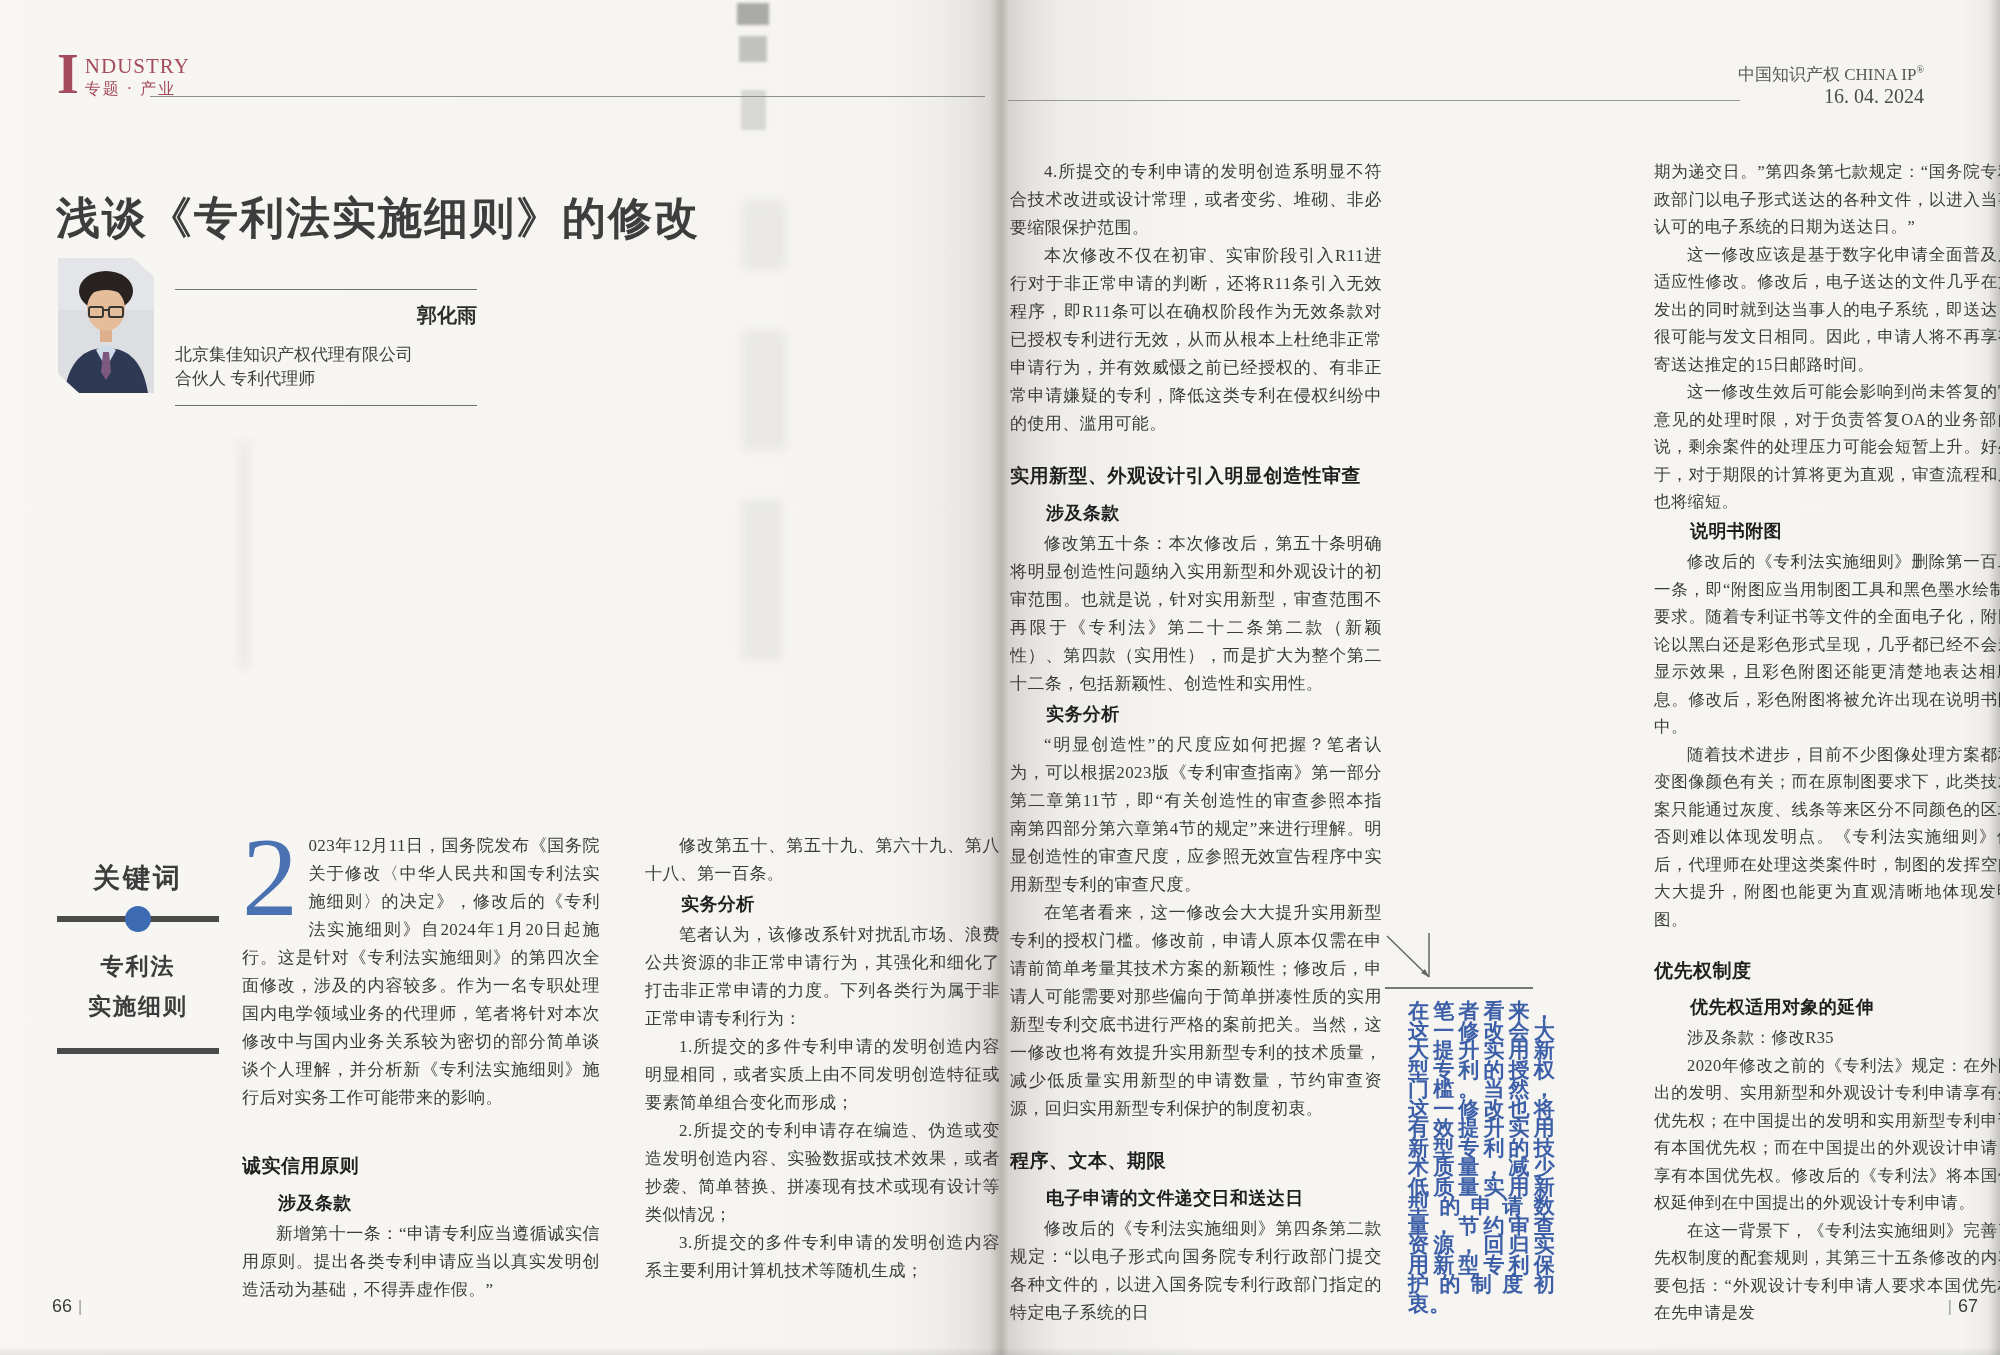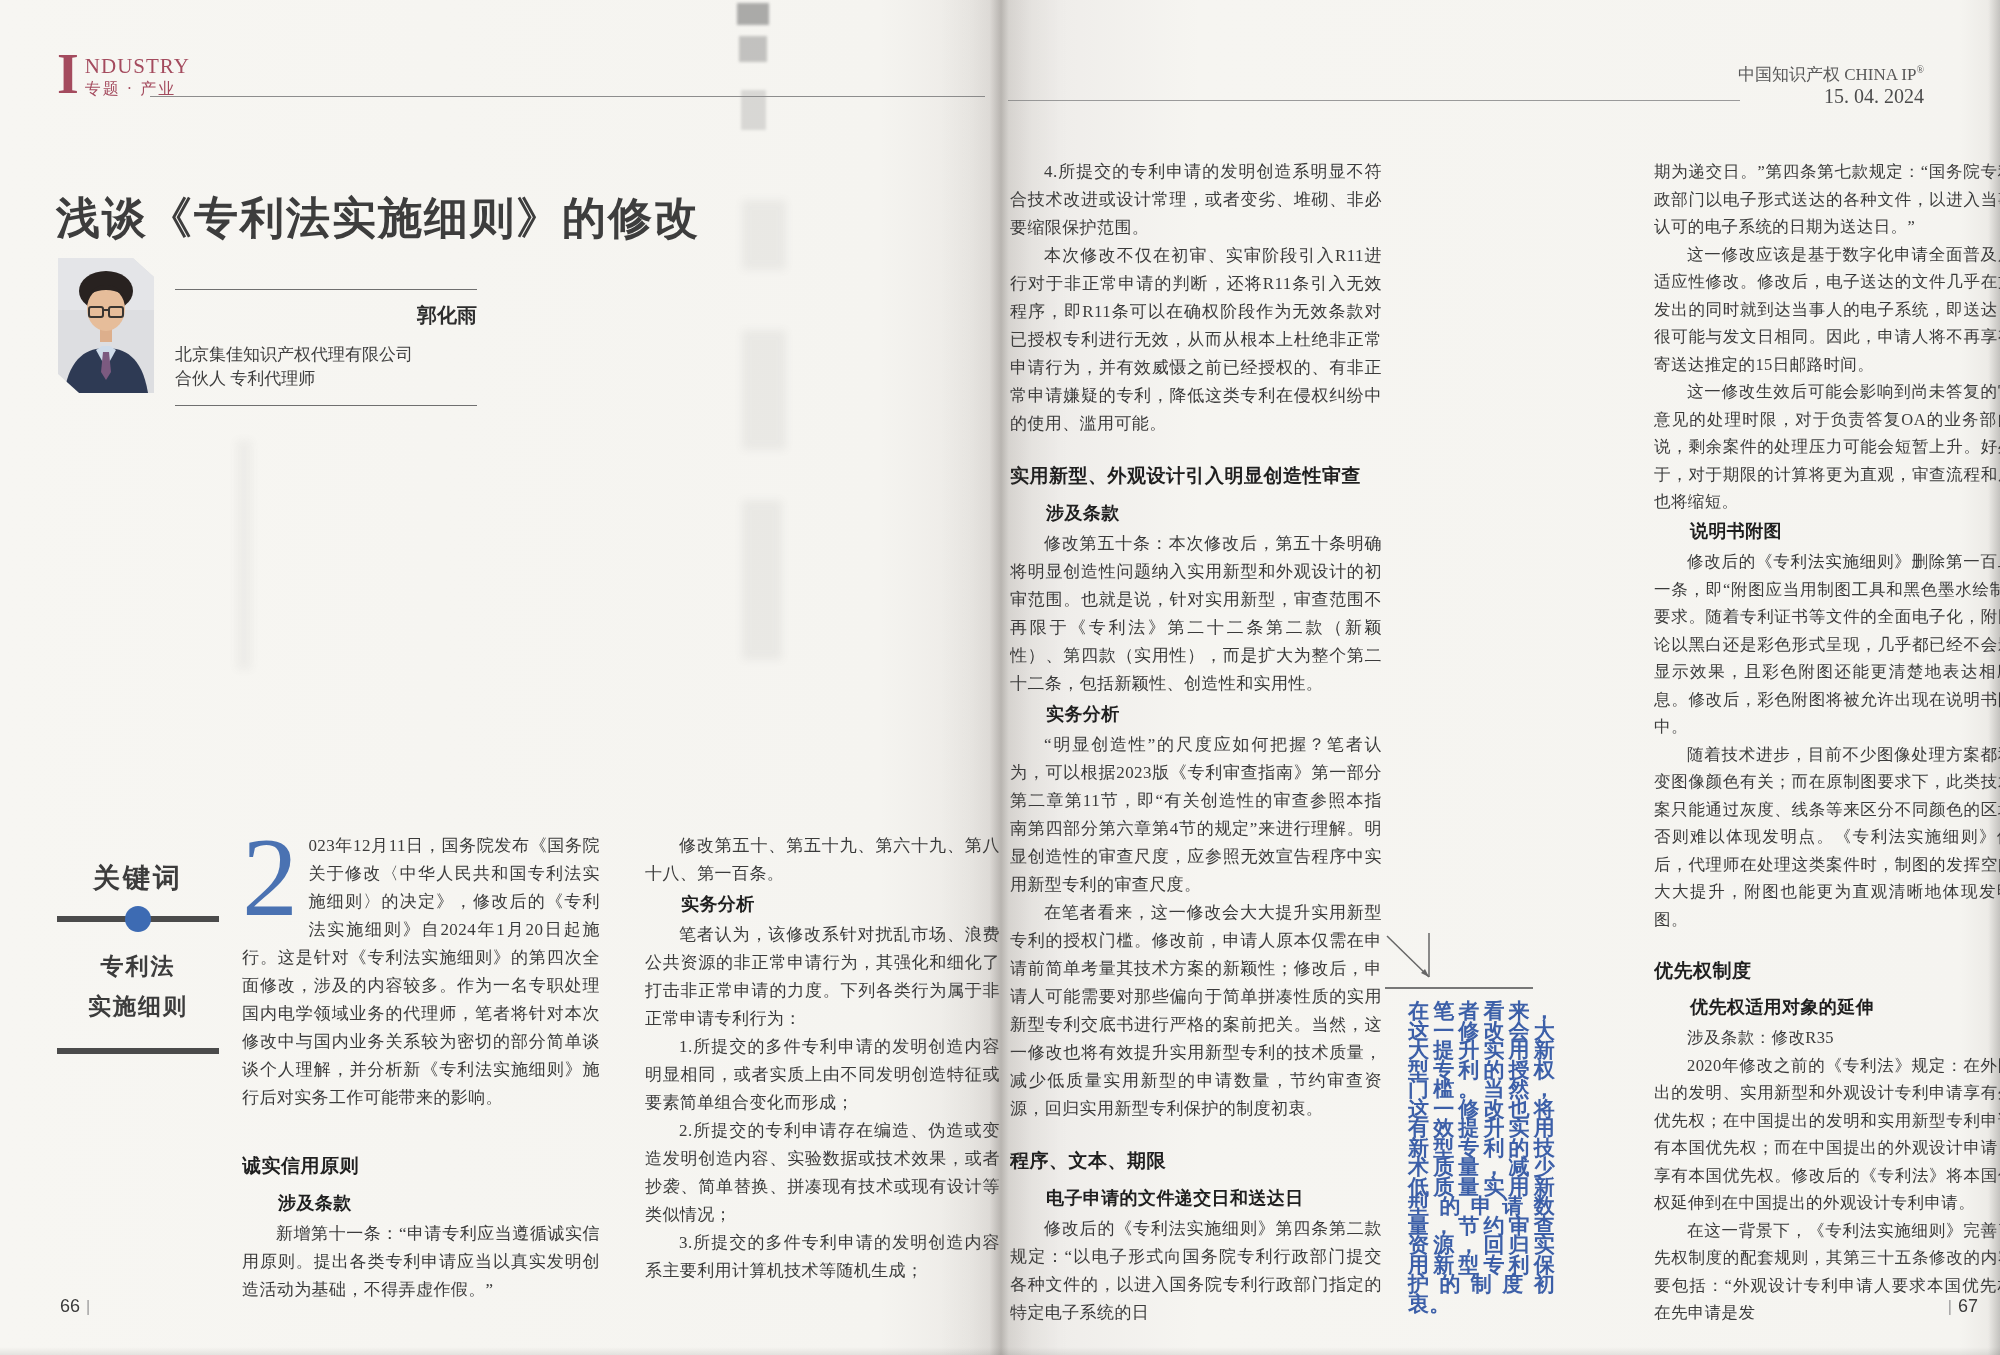--- a/index.html
+++ b/index.html
@@ -54,21 +54,21 @@
          color:#1f1f1f;margin:2px 0 3px;text-indent:2em;text-align:left;}
   .col1 .h-main{margin-top:40px;}
   
   .pq-graphic{position:absolute;left:1385px;top:933px;}
   .pullquote{position:absolute;left:1388px;top:1001px;width:147px;text-align:justify;
              font-family:"Liberation Sans","DejaVu Sans",sans-serif;font-weight:700;
              font-size:21px;line-height:19.5px;letter-spacing:.3px;color:#3c5fa8;margin-left:20px;}
   
   .footer{position:absolute;bottom:38px;font-family:"Liberation Sans","DejaVu Sans",sans-serif;
           font-size:18px;color:#3a3a3a;}
-  .footer-left{left:60px;}
+  .footer-left{left:52px;}
   .footer-right{right:22px;}
   .footer .bar{color:#9a9a9a;font-weight:400;padding:0 6px;font-size:16px;}
   
   .fold{position:absolute;left:940px;top:0;width:130px;height:1355px;pointer-events:none;
         background:linear-gradient(90deg,rgba(0,0,0,0) 0%,rgba(60,55,50,.05) 38%,rgba(60,55,50,.25) 47%,rgba(90,85,80,.10) 53%,rgba(0,0,0,.02) 70%,rgba(0,0,0,0) 100%);}
   .edge-right{position:absolute;right:0;top:0;width:12px;height:1355px;pointer-events:none;
         background:linear-gradient(90deg,rgba(0,0,0,0),rgba(0,0,0,.16));}
   .edge-bottom{position:absolute;left:0;bottom:0;width:2000px;height:8px;pointer-events:none;
         background:linear-gradient(180deg,rgba(0,0,0,0),rgba(0,0,0,.08));}
   .smudge{position:absolute;pointer-events:none;filter:blur(1.5px);}
@@ -91,21 +91,21 @@
     <span class="hd-right">
       <div class="hd-name">NDUSTRY</div>
       <div class="hd-sub">专题 · 产业</div>
     </span>
   </div>
   <div class="rule rule-left"></div>
   <div class="rule rule-right"></div>
 
   <div class="rp-header">
     <div class="rp-journal"><span>中国知识产权 CHINA IP</span><sup>®</sup></div>
-    <div class="rp-date">15. 04. 2024</div>
+    <div class="rp-date">16. 04. 2024</div>
   </div>
 
   <h1 class="title">浅谈《专利法实施细则》的修改</h1>
 
   <div class="author-photo">
     <svg width="96" height="135" viewBox="0 0 96 135">
       <rect x="0" y="0" width="96" height="135" fill="#dddee1"></rect>
       <rect x="0" y="0" width="96" height="52" fill="#e4e5e8"></rect>
       <rect x="42" y="66" width="12" height="18" fill="#ddaf8c"></rect>
       <ellipse cx="48" cy="33" rx="27" ry="20" fill="#282220"></ellipse>

